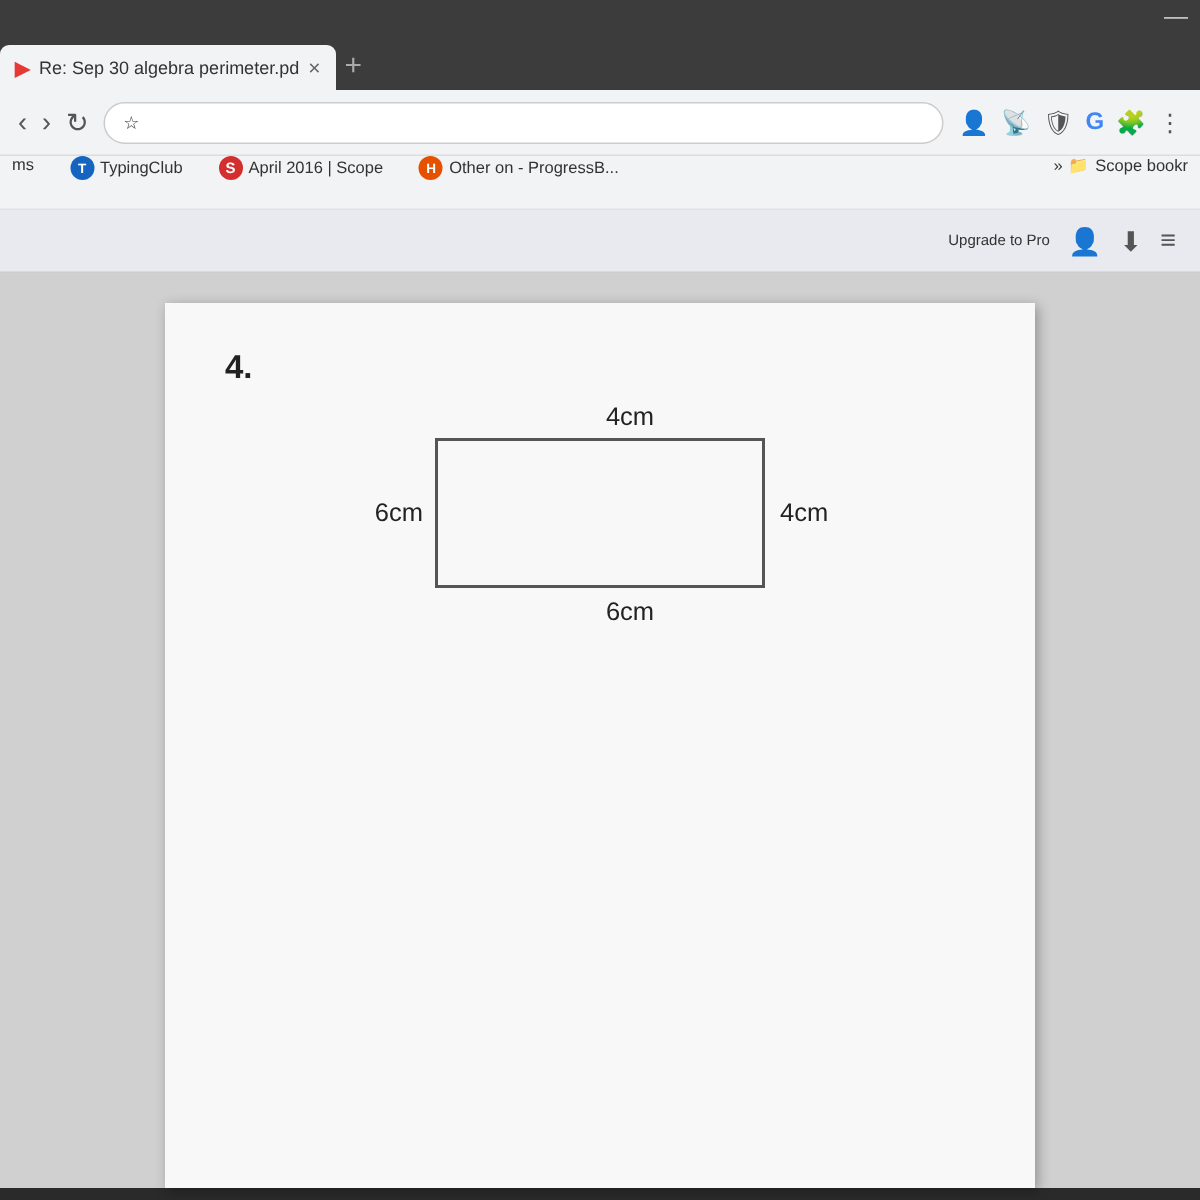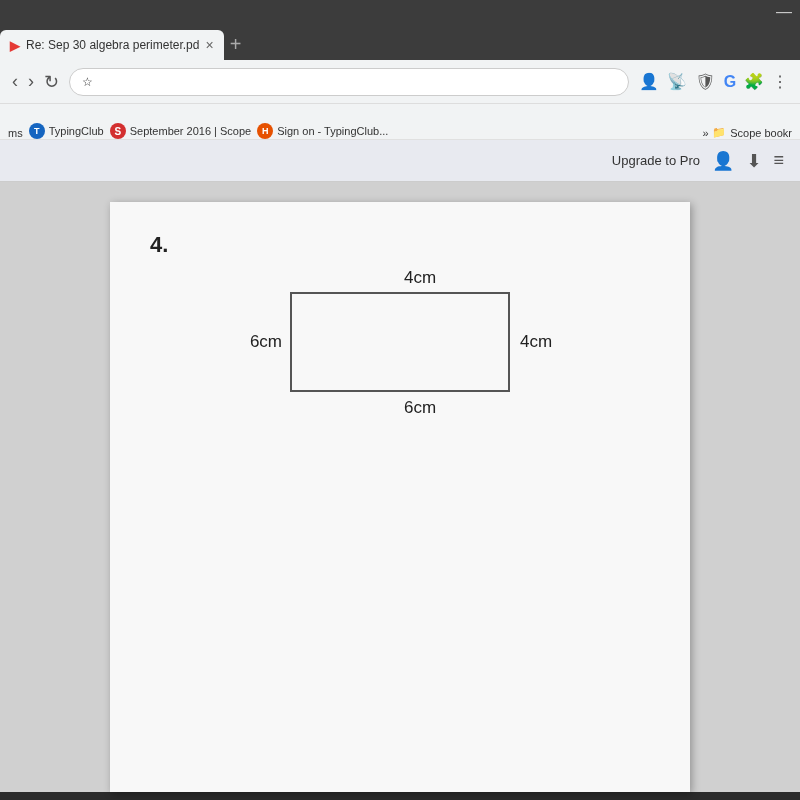--- a/index.html
+++ b/index.html
@@ -91,23 +91,23 @@
       gap: 8px;
       color: #555;
       font-size: 16px;
     }
 
     
     .extensions-bar {
       background: #f1f3f4;
       height: 36px;
       display: flex;
-      align-items: flex-end;
+      align-items: flex-start;
       padding: 0 8px;
-      gap: 6px;
+      gap: 24px;
       border-bottom: 1px solid #e0e0e0;
       overflow: hidden;
     }
 
     .ext-item {
       display: flex;
       align-items: center;
       gap: 4px;
       font-size: 11px;
       color: #333;
@@ -145,21 +145,21 @@
       height: 42px;
       display: flex;
       align-items: center;
       justify-content: flex-end;
       padding: 0 16px;
       gap: 12px;
       border-bottom: 1px solid #ccc;
     }
 
     .upgrade-btn {
-      font-size: 13px;
+      font-size: 10px;
       color: #333;
       font-weight: 500;
       cursor: pointer;
     }
 
     .pdf-icon-btn {
       color: #555;
       font-size: 18px;
       cursor: pointer;
     }
@@ -293,26 +293,26 @@
     <span>ms</span>
   </div>
 
   <div class="ext-item">
     <div class="ext-icon typing">T</div>
     <span>TypingClub</span>
   </div>
 
   <div class="ext-item">
     <div class="ext-icon scope">S</div>
-    <span>September 2016 | Scope</span>
+    <span>April 2016 | Scope</span>
   </div>
 
   <div class="ext-item">
     <div class="ext-icon progress" style="font-size:9px;">H</div>
-    <span>Sign on - TypingClub...</span>
+    <span>Other on - ProgressB...</span>
   </div>
 
   <div class="bookmarks-right">
     <span>»</span>
     <span>📁</span>
     <span>Scope bookr</span>
   </div>
 </div>
 
 <div class="pdf-toolbar">

